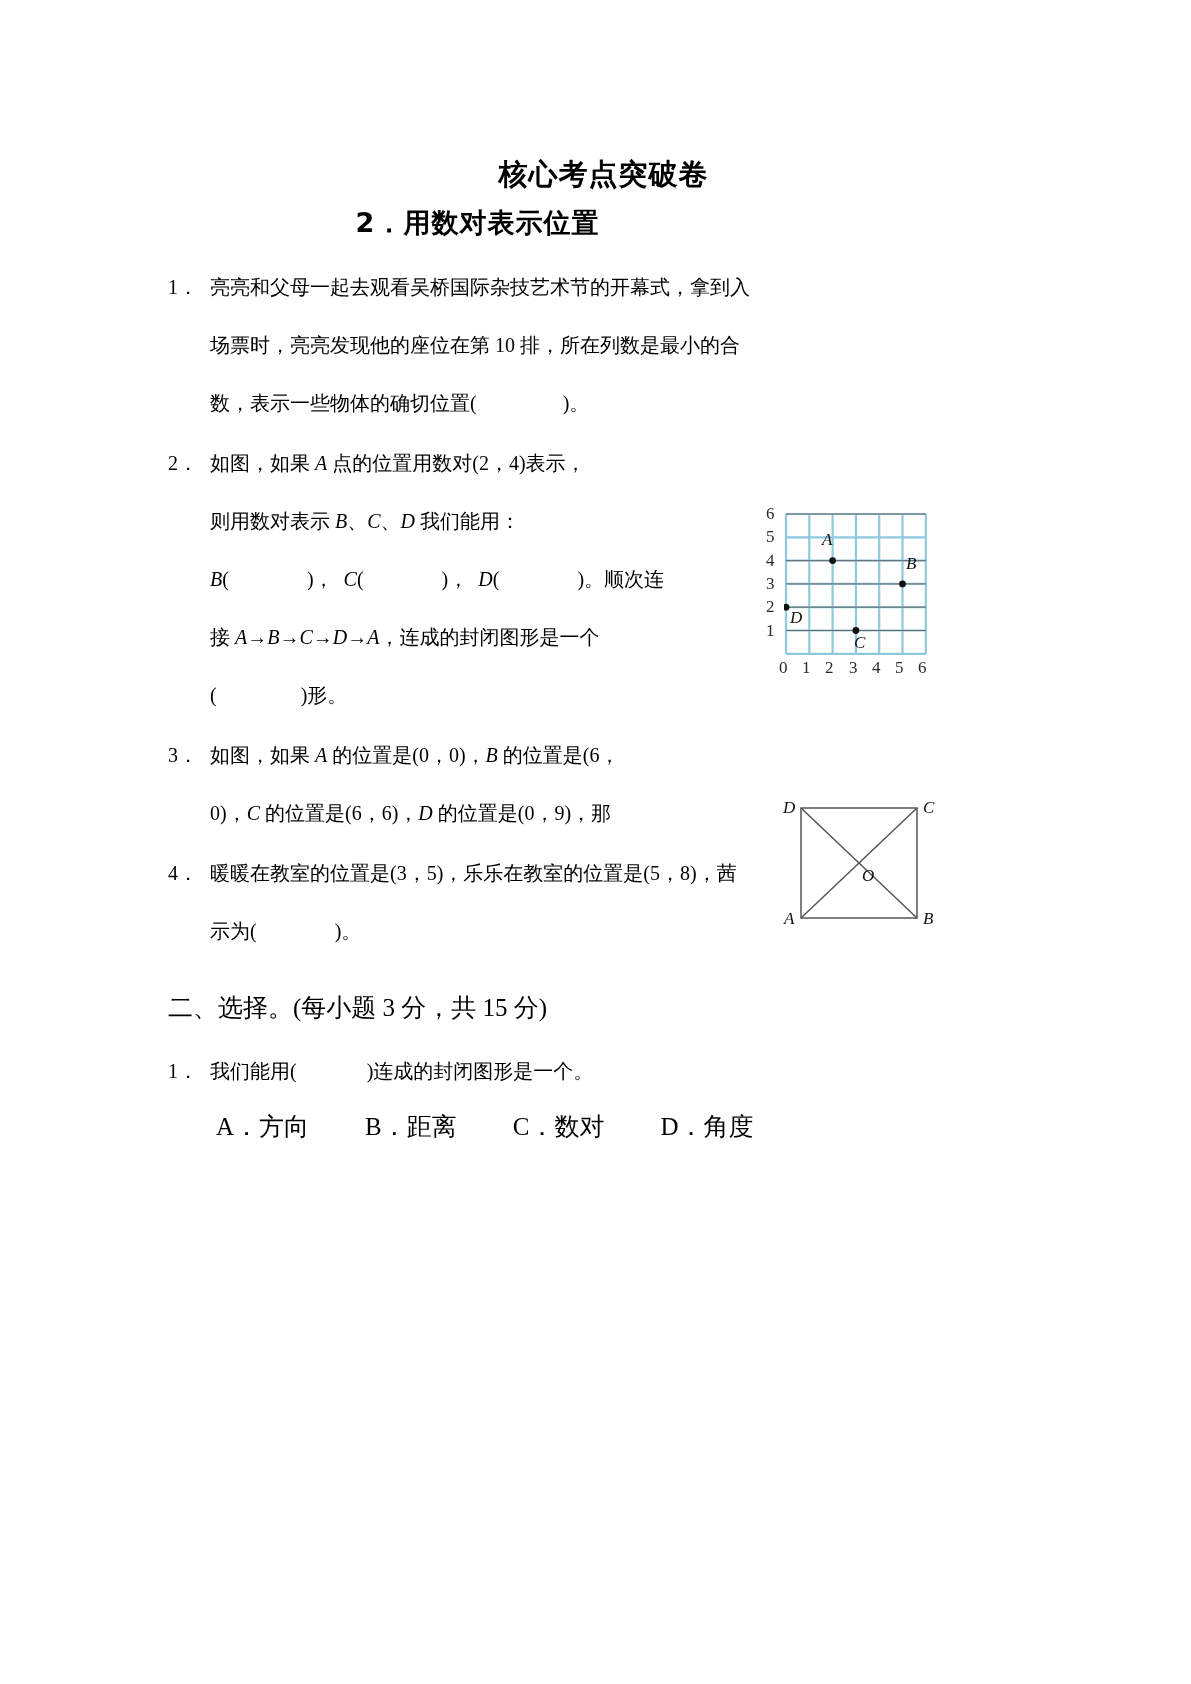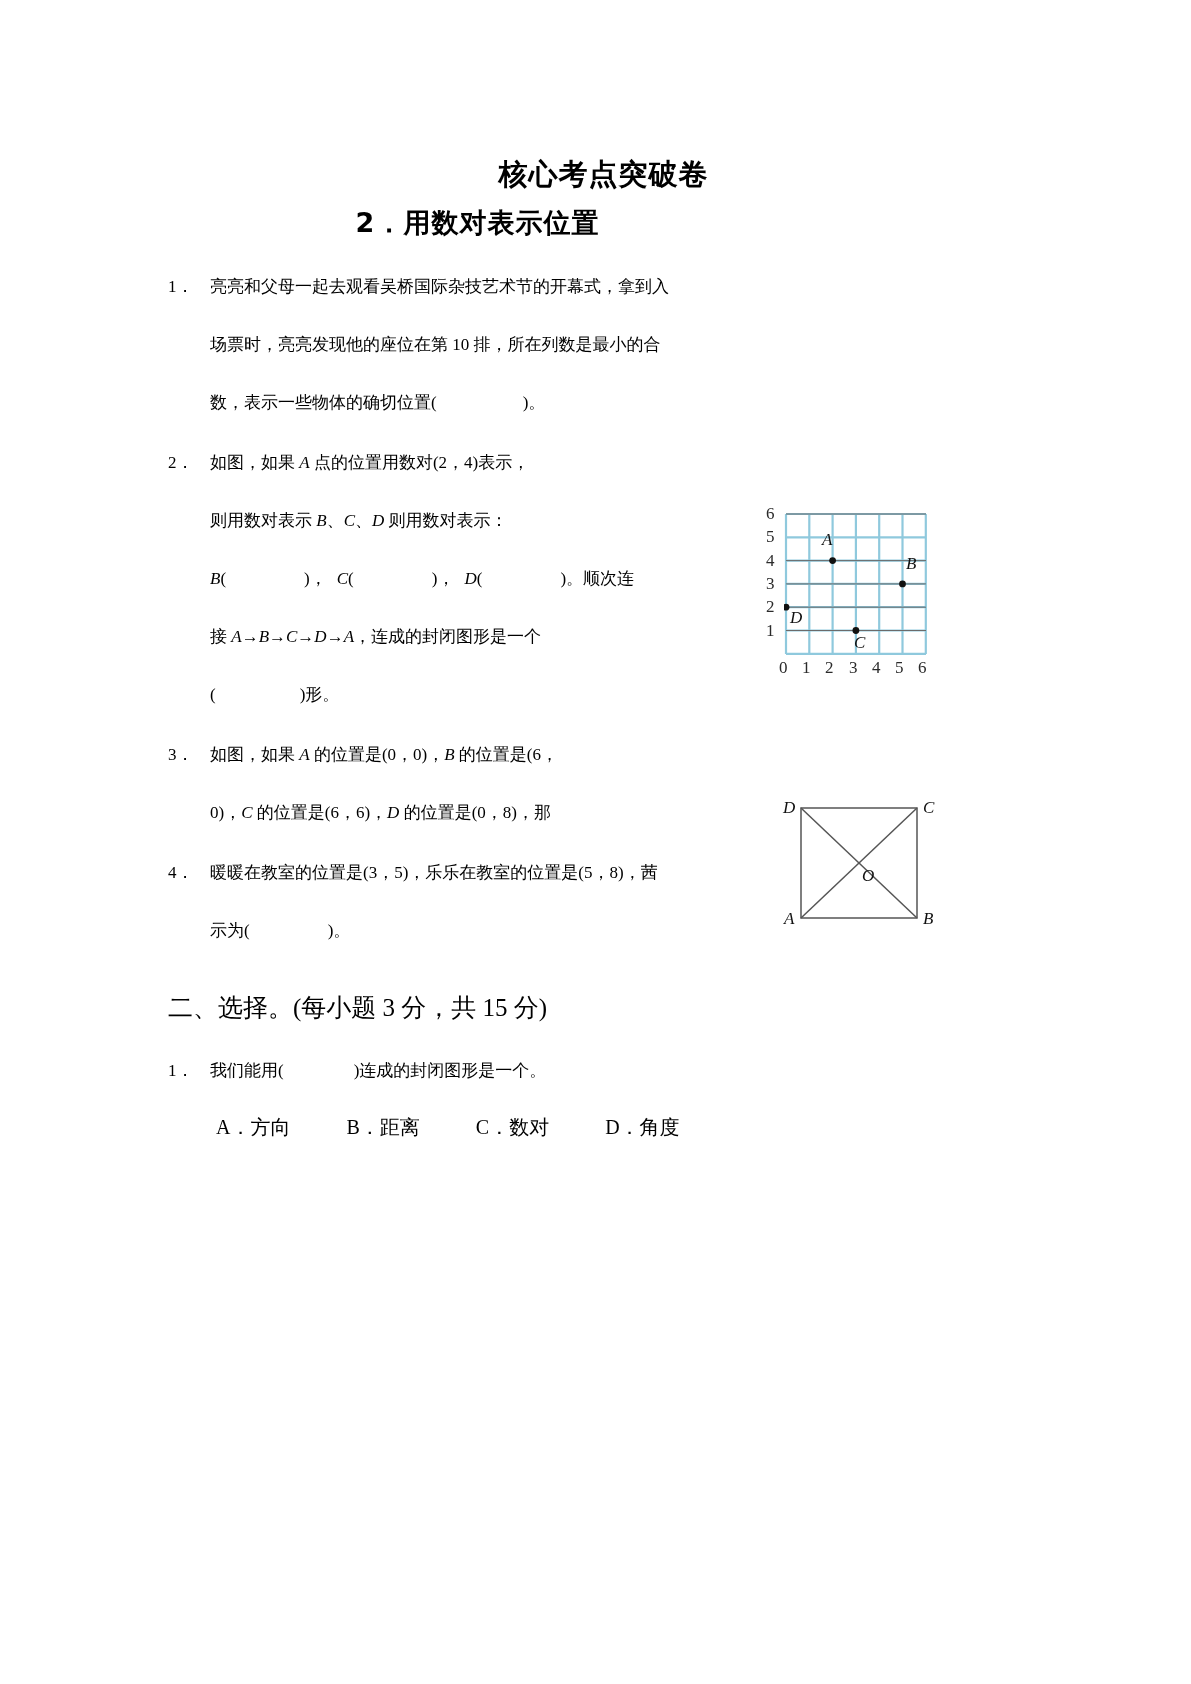--- a/index.html
+++ b/index.html
@@ -60,21 +60,21 @@
     font-size: 25px;
     line-height: 44px;
     margin: 0 0 6px 0;
     white-space: nowrap;
   }
   .qitem {
     position: relative;
     margin: 0 0 2px 0;
   }
   .qline {
-    font-size: 17px;
+    font-size: 20px;
     line-height: 58px;
     white-space: nowrap;
   }
   .qline.indent {
     padding-left: 42px;
   }
   .qnum {
     display: inline-block;
     width: 42px;
   }
@@ -85,21 +85,21 @@
   .blank {
     display: inline-block;
   }
   .blank.b1 { width: 86px; }
   .blank.b2 { width: 78px; }
   .blank.b3 { width: 84px; }
   .blank.b4 { width: 70px; }
   .gap-s { display:inline-block; width: 10px; }
 
   .opts {
-    font-size: 20px;
+    font-size: 25px;
     line-height: 54px;
     padding-left: 48px;
     white-space: nowrap;
   }
   .opt { display:inline-block; }
   .opt + .opt { margin-left: 56px; }
 
   
   .fig-grid {
     position: absolute;
@@ -167,39 +167,39 @@
       <div class="qline indent">
         <span>数，表示一些物体的确切位置(</span><span class="blank b1"></span><span>)。</span>
       </div>
     </div>
 
     <div class="qitem">
       <div class="qline">
         <span class="qnum">2．</span><span>如图，如果 </span><span class="it">A</span><span> 点的位置用数对(2，4)表示，</span>
       </div>
       <div class="qline indent">
-        <span>则用数对表示 </span><span class="it">B</span><span>、</span><span class="it">C</span><span>、</span><span class="it">D</span><span> 则用数对表示：</span>
+        <span>则用数对表示 </span><span class="it">B</span><span>、</span><span class="it">C</span><span>、</span><span class="it">D</span><span> 我们能用：</span>
       </div>
       <div class="qline indent">
         <span class="it">B</span><span>(</span><span class="blank b2"></span><span>)，</span><span class="gap-s"></span><span class="it">C</span><span>(</span><span class="blank b2"></span><span>)，</span><span class="gap-s"></span><span class="it">D</span><span>(</span><span class="blank b2"></span><span>)。顺次连</span>
       </div>
       <div class="qline indent">
         <span>接 </span><span class="it">A→B→C→D→A</span><span>，连成的封闭图形是一个</span>
       </div>
       <div class="qline indent">
         <span>(</span><span class="blank b3"></span><span>)形。</span>
       </div>
     </div>
 
     <div class="qitem">
       <div class="qline">
         <span class="qnum">3．</span><span>如图，如果 </span><span class="it">A</span><span> 的位置是(0，0)，</span><span class="it">B</span><span> 的位置是(6，</span>
       </div>
       <div class="qline indent">
-        <span>0)，</span><span class="it">C</span><span> 的位置是(6，6)，</span><span class="it">D</span><span> 的位置是(0，8)，那</span>
+        <span>0)，</span><span class="it">C</span><span> 的位置是(6，6)，</span><span class="it">D</span><span> 的位置是(0，9)，那</span>
       </div>
     </div>
 
     <div class="qitem">
       <div class="qline">
         <span class="qnum">4．</span><span>暖暖在教室的位置是(3，5)，乐乐在教室的位置是(5，8)，茜</span>
       </div>
       <div class="qline indent">
         <span>示为(</span><span class="blank b2"></span><span>)。</span>
       </div>

